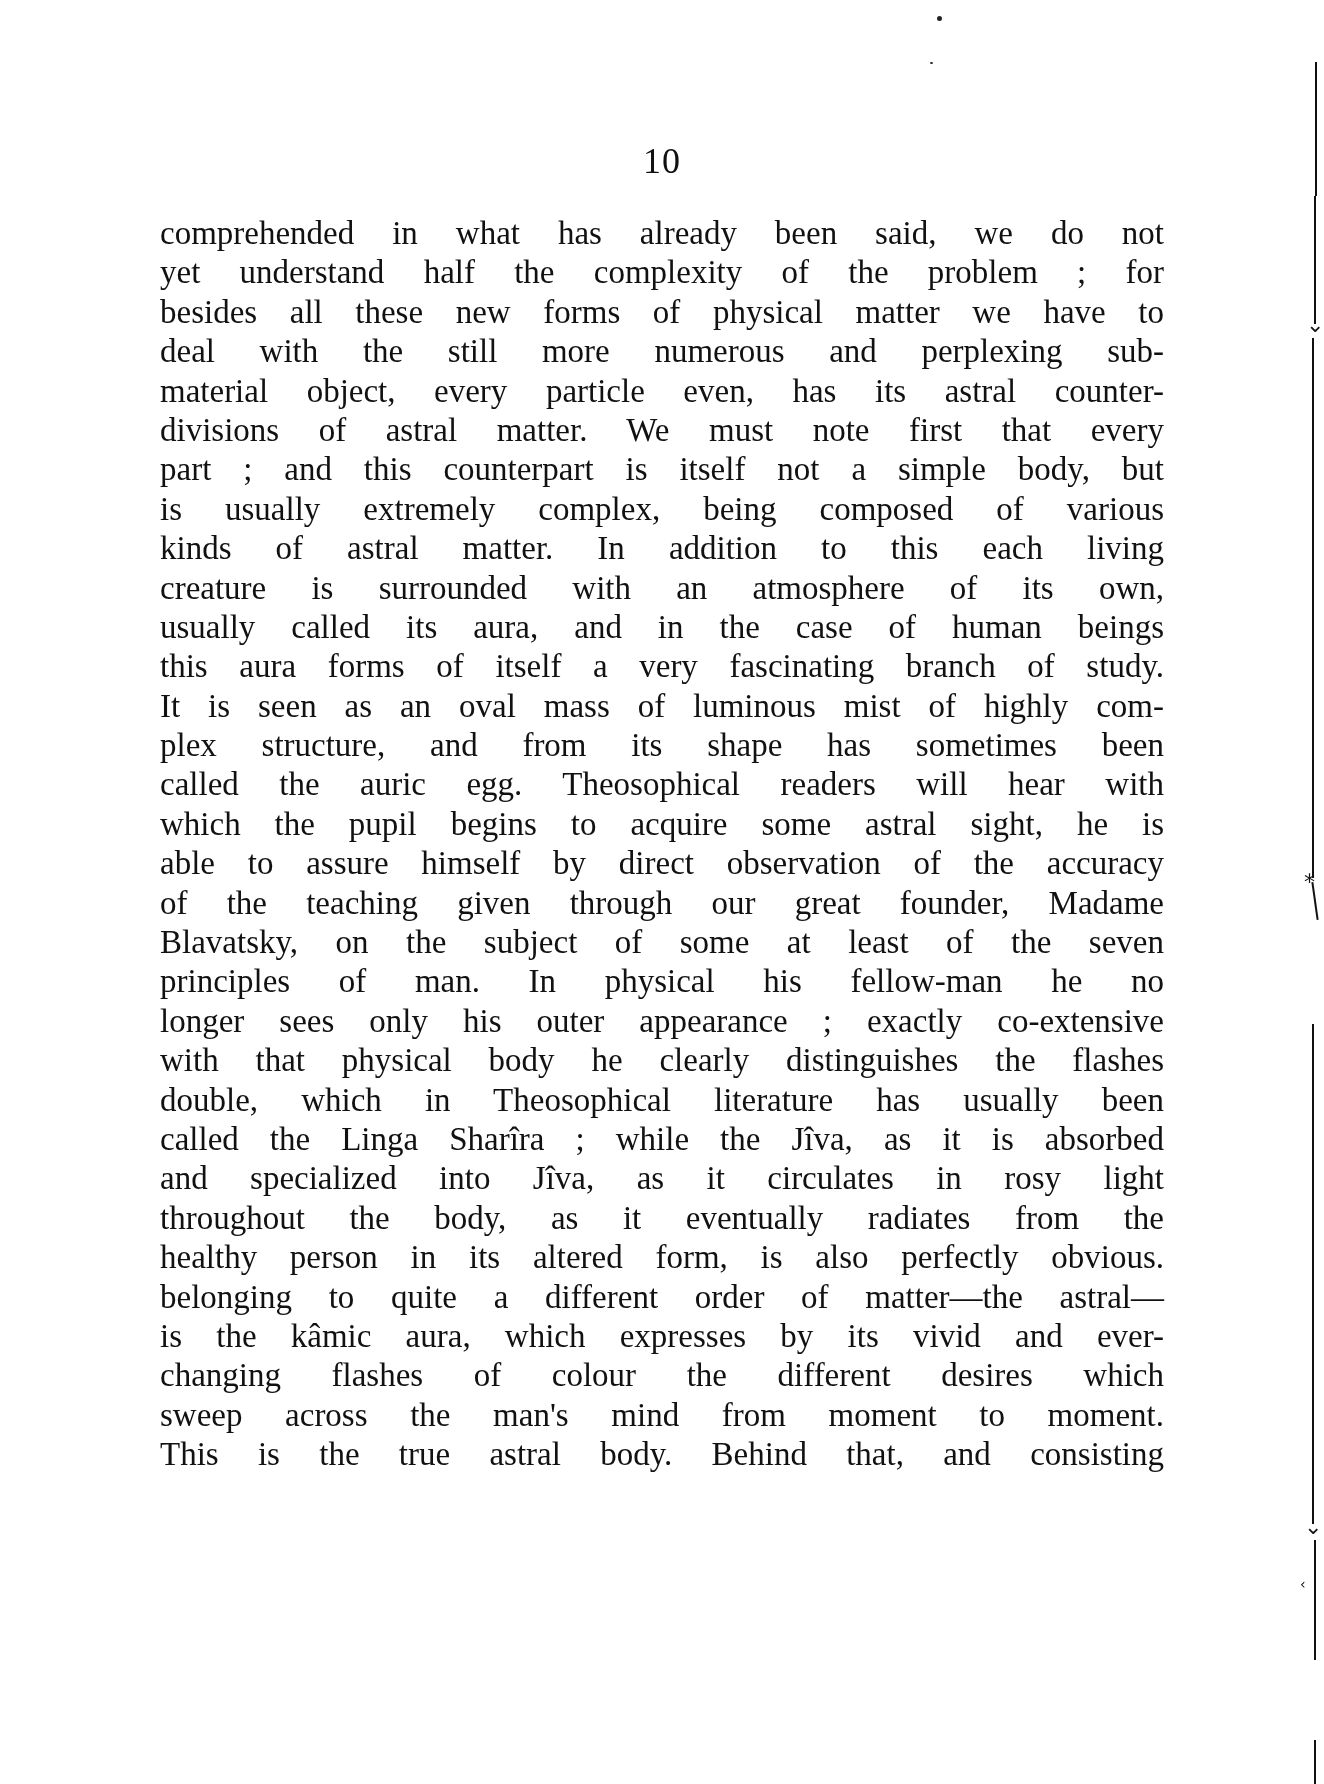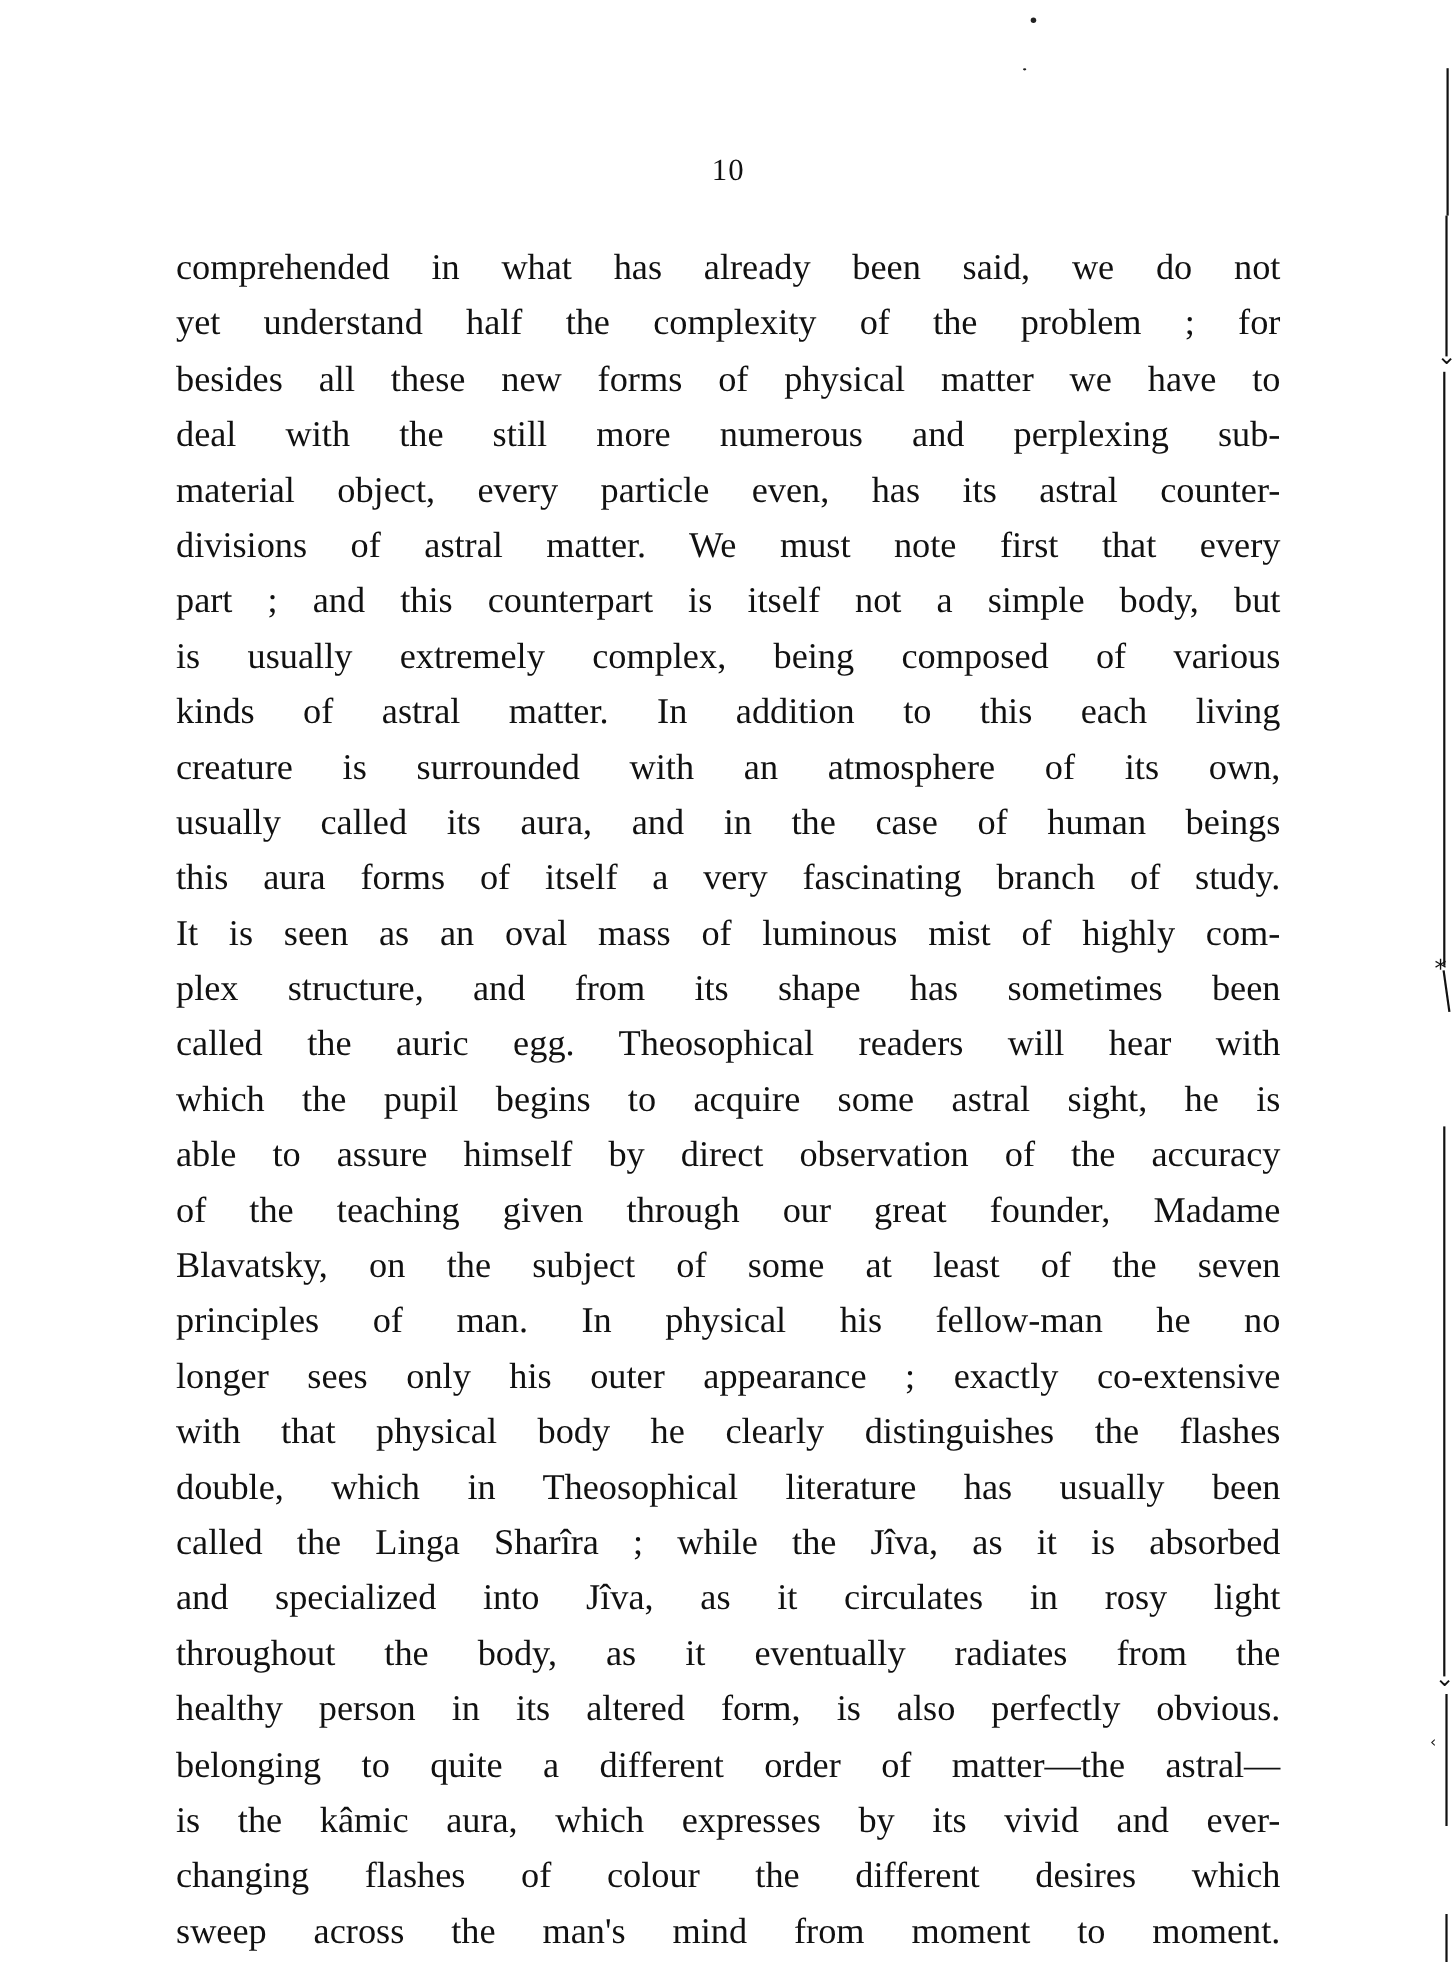--- a/index.html
+++ b/index.html
@@ -14,39 +14,38 @@
       overflow: hidden;
       font-family: "Liberation Serif", "DejaVu Serif", serif;
       color: #111111;
     }
     .page-number {
       position: absolute;
       top: 140px;
       left: 0;
       width: 1324px;
       text-align: center;
-      font-size: 28px;
+      font-size: 36px;
       letter-spacing: 1px;
     }
     .body-text {
       position: absolute;
       top: 214px;
       left: 160px;
       width: 1004px;
     }
     .line {
       display: block;
       height: 39.4px;
       line-height: 39.4px;
       font-size: 33px;
       text-align: justify;
       text-align-last: justify;
       white-space: nowrap;
       overflow: visible;
-      margin-top: 11px;
     }
     .line span.txt {
       display: inline-block;
       width: 100%;
       text-align: justify;
       text-align-last: justify;
       white-space: normal;
     }
     
     .edge {

